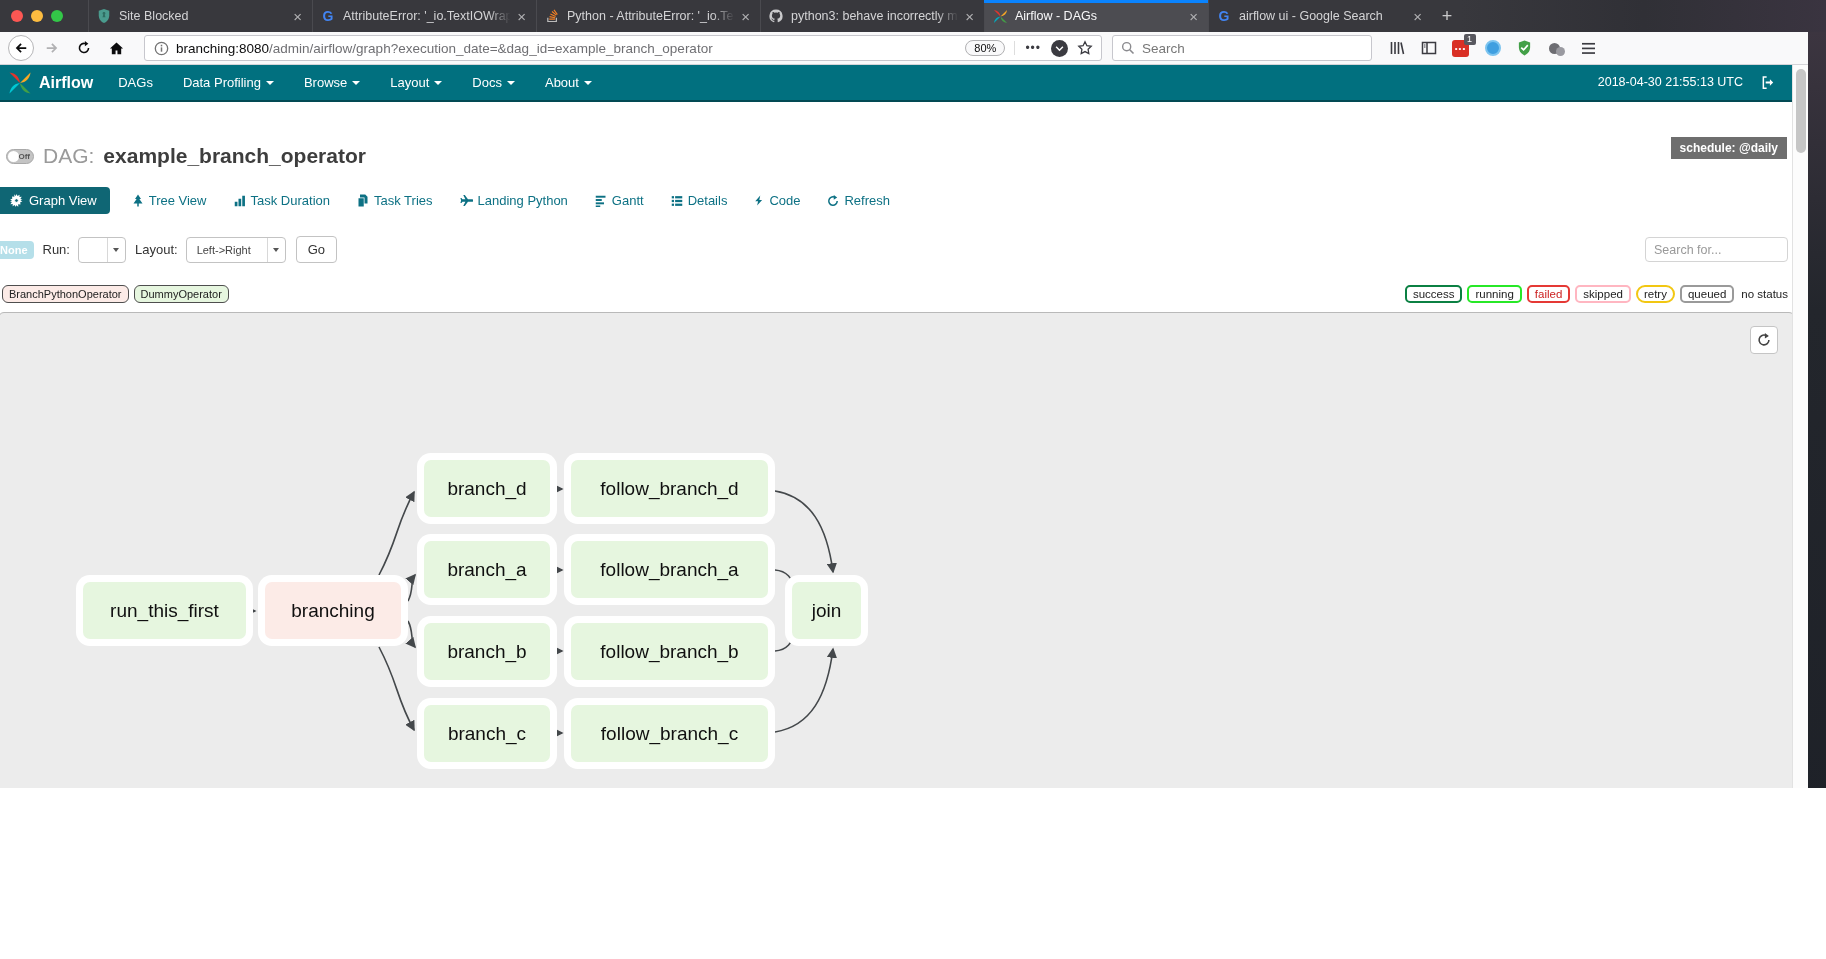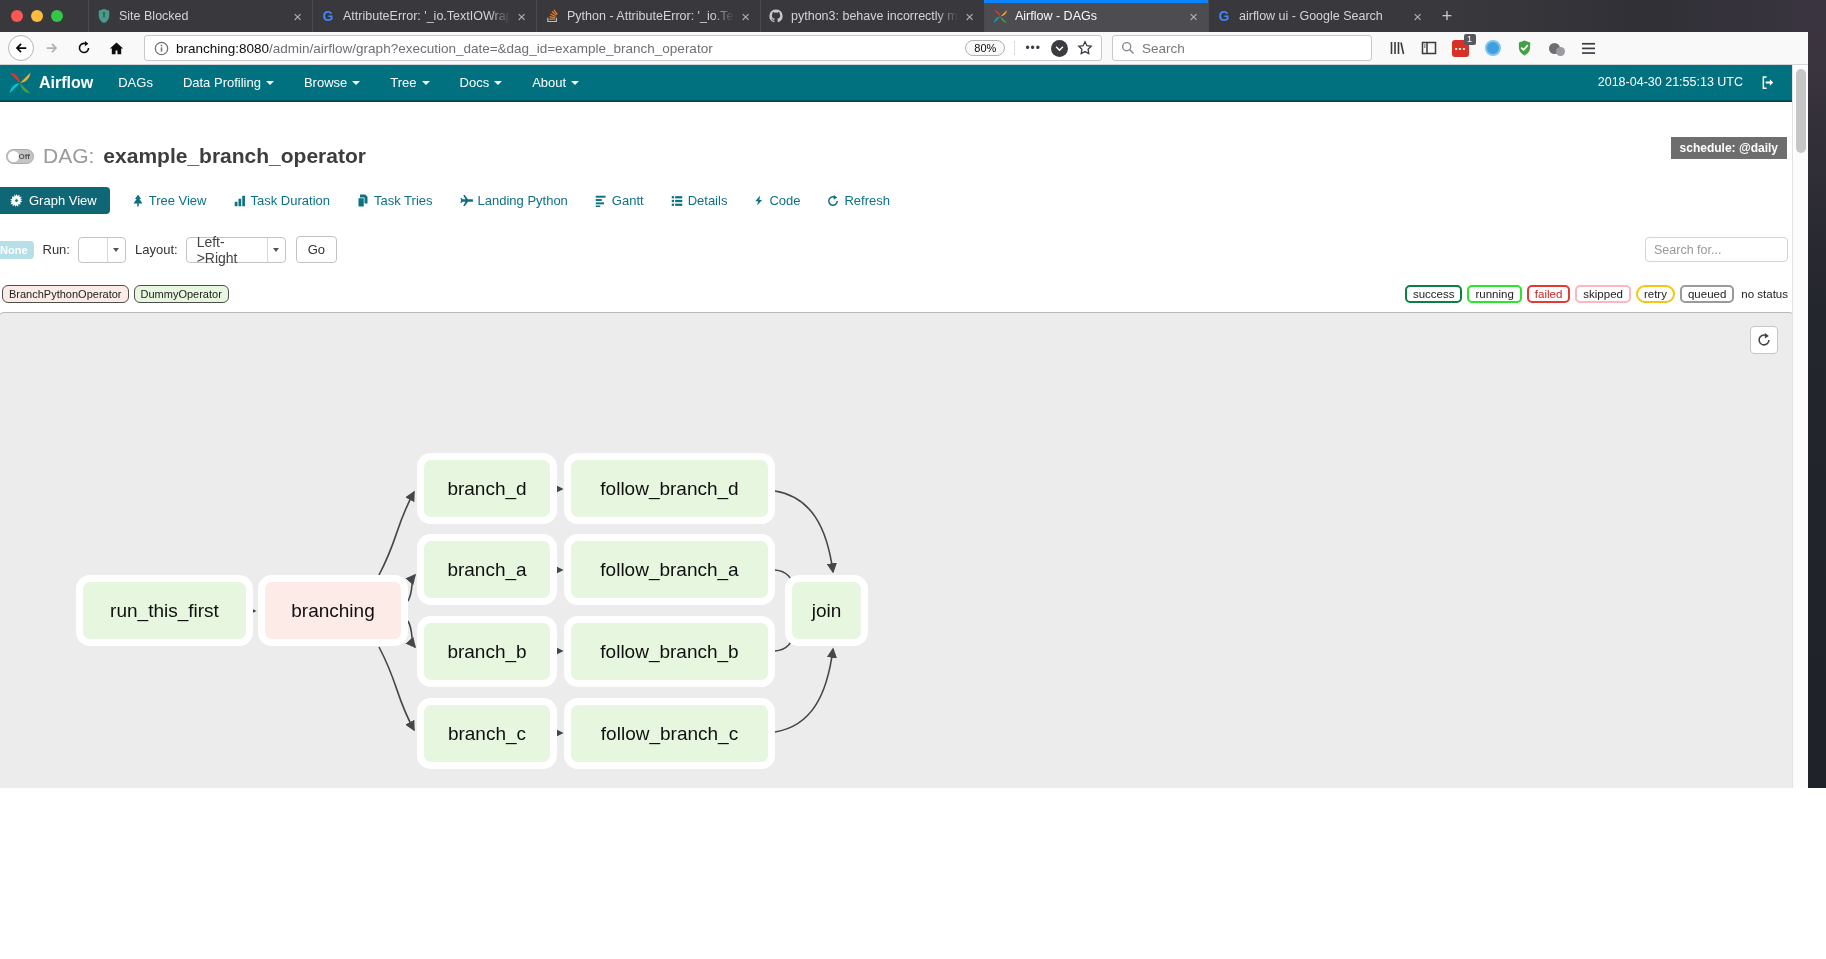--- a/index.html
+++ b/index.html
@@ -80,21 +80,21 @@
   .viewbar { position:absolute; left:0; top:85px; display:flex; align-items:center; }
   .btn-graphview { margin-left:-8px; background:#0f6674; color:#fff; font-size:13px; padding:6px 13px 6px 18px;
     border-radius:4px; display:flex; align-items:center; gap:6px; }
   .viewlinks { display:flex; align-items:center; gap:27px; margin-left:22px; color:#0d7184; font-size:13px; }
   .vlink { display:flex; align-items:center; gap:5px; cursor:pointer; }
 
   .runbar { position:absolute; left:0; top:134px; display:flex; align-items:center; font-size:13px; color:#333; }
   .nonebadge { margin-left:-6px; background:#b5dfe9; color:#fff; font-size:11px; font-weight:bold; padding:3px 6px; border-radius:4px; }
   .runbar label { margin:0 8px 0 9px; }
   .sel { height:26px; background:#fff; border:1px solid #c3c3c3; border-radius:4px; display:flex; align-items:center; }
-  .sel .val { padding:0 10px; font-size:14px; color:#444; }
+  .sel .val { padding:0 10px; font-size:11px; color:#444; }
   .sel .arr { width:18px; height:100%; border-left:1px solid #d8d8d8; display:flex; align-items:center; justify-content:center; }
   .sel .arr i { width:0; height:0; border-left:3.5px solid transparent; border-right:3.5px solid transparent; border-top:4px solid #555; }
   .sel.run { width:48px; } .sel.run .val { flex:1; }
   .sel.layout { width:100px; } .sel.layout .val { flex:1; }
   .gobtn { margin-left:10px; height:27px; padding:0 11px; background:#fff; border:1px solid #c3c3c3; border-radius:4px;
     font-size:13px; color:#333; }
   .searchfor { position:absolute; right:4px; top:135px; width:143px; height:25px; border:1px solid #d4d4d4; border-radius:4px;
     padding:0 8px; font-size:12.5px; color:#333; outline:none; font-family:"Liberation Sans", sans-serif; }
   .searchfor::placeholder { color:#999; }
 
@@ -310,21 +310,21 @@
         </span>
       <span class="afitem">
           <span>Data Profiling</span>
           <i class="caret"></i>
         </span>
       <span class="afitem">
           <span>Browse</span>
           <i class="caret"></i>
         </span>
       <span class="afitem">
-          <span>Tree</span>
+          <span>Layout</span>
           <i class="caret"></i>
         </span>
       <span class="afitem">
           <span>Docs</span>
           <i class="caret"></i>
         </span>
       <span class="afitem">
           <span>About</span>
           <i class="caret"></i>
         </span>

